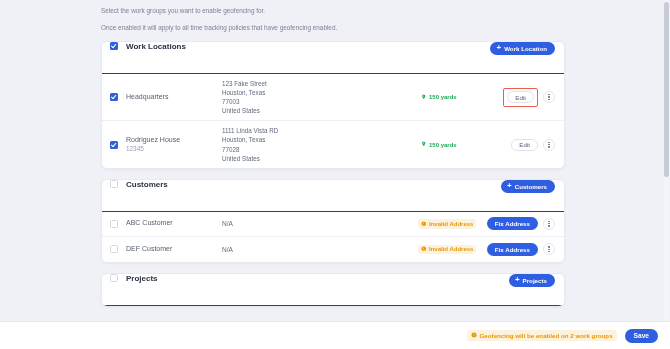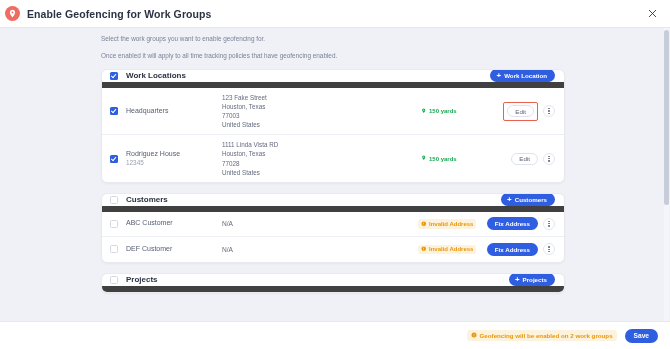--- a/index.html
+++ b/index.html
@@ -76,24 +76,24 @@
   
   .card {
     margin: 0 105px 10px 101px;
     background: #ffffff;
     border-radius: 6px;
     border: 1px solid #e8eaf0;
     box-shadow: 0 1px 2px rgba(30,40,70,.05);
     overflow: hidden;
   }
   .card-head {
-    display: flex; align-items: center;
-    height: 18px;
+    display: flex; align-items: flex-start;
+    height: 32px;
     padding: 0 9px 0 8px;
-    border-bottom: 6px solid #404040;
+    border-bottom: 1px solid #404040;
   }
   .card-title {
     font-size: 8px; font-weight: 700; color: #2b3243;
     margin-left: 8px;
     white-space: nowrap;
   }
   .head-spacer { flex: 1 1 auto; }
 
   
   .cbx {
@@ -256,34 +256,20 @@
     border-radius: 3px;
     cursor: pointer;
   }
   .pin-svg { display:block; }
 </style>
 </head>
 <body>
 
 <div class="app">
 
-  <div class="header">
-    <span class="hdr-icon">
-      <svg class="pin-svg" width="9" height="9" viewBox="0 0 24 24">
-        <path fill="#ffffff" d="M12 2C8.1 2 5 5.1 5 9c0 5.2 7 13 7 13s7-7.8 7-13c0-3.9-3.1-7-7-7zm0 9.5A2.5 2.5 0 1 1 12 6.5a2.5 2.5 0 0 1 0 5z"></path>
-      </svg>
-    </span>
-    <span class="hdr-title">Enable Geofencing for Work Groups</span>
-    <span class="hdr-spacer"></span>
-    <span class="close-btn">
-      <svg width="11" height="11" viewBox="0 0 24 24">
-        <path stroke="#30384a" stroke-width="2" stroke-linecap="round" d="M5 5 L19 19 M19 5 L5 19"></path>
-      </svg>
-    </span>
-  </div>
 
   <div class="body-wrap">
     <div class="body-scroll">
 
       <div class="intro">
         <p>Select the work groups you want to enable geofencing for.</p>
         <p>Once enabled it will apply to all time tracking policies that have geofencing enabled.</p>
       </div>
 
       <div id="sections-host">

